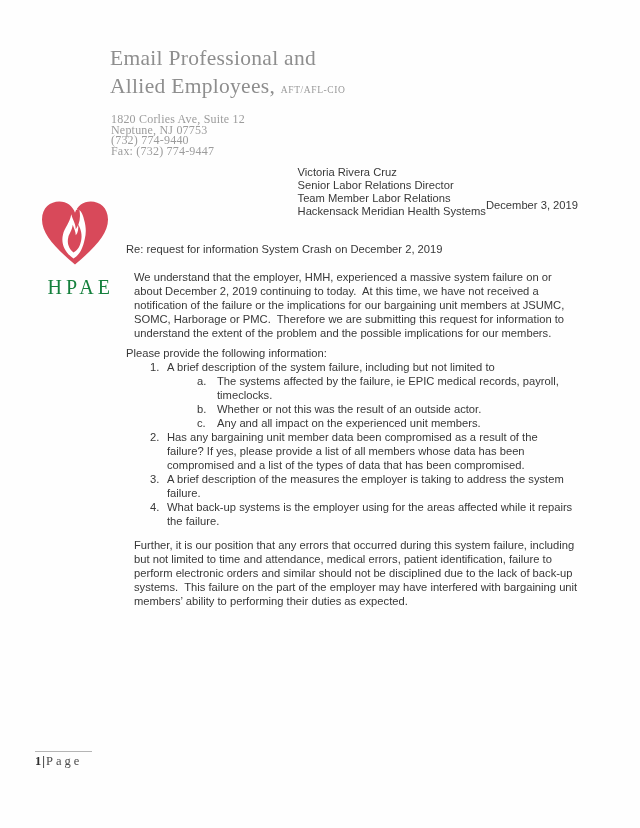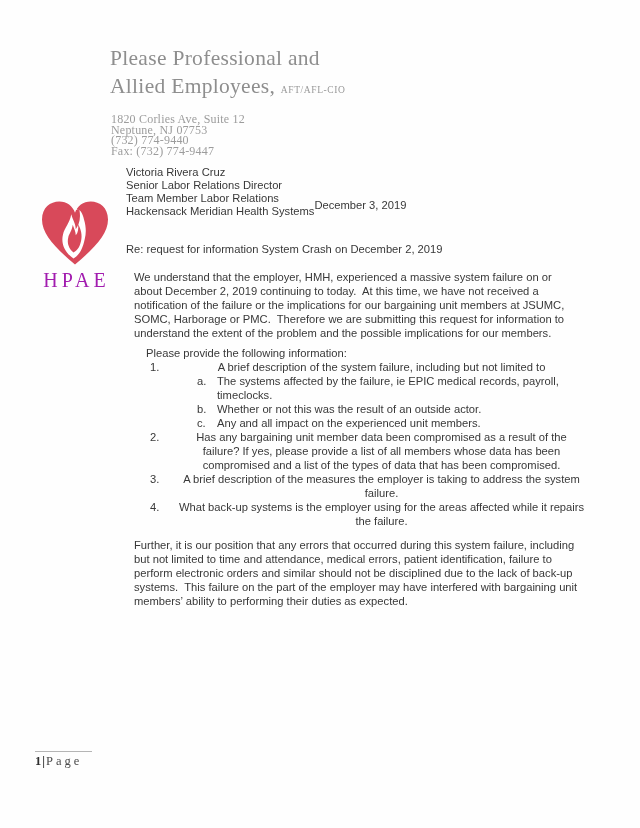--- a/index.html
+++ b/index.html
@@ -21,59 +21,59 @@
   .address {
     position:absolute; left:111px; top:114px;
     font-family:"Liberation Serif", serif; font-size:12px;
     line-height:10.7px; color:#9c9c9c; letter-spacing:0.2px;
   }
 
   
   .logo { position:absolute; left:36px; top:200px; width:78px; text-align:center; }
   .logo svg { display:block; margin:0 auto; }
   .logo-text {
-    margin-top:3px; font-family:"Liberation Serif", serif; font-size:20px;
-    letter-spacing:4px; color:#a21caf; padding-left:3px;
+    margin-top:10px; font-family:"Liberation Serif", serif; font-size:20px;
+    letter-spacing:4px; color:#15803d; padding-left:3px;text-align:right;
   }
 
   
   .content {
     position:absolute; left:126px; top:166px; width:470px;
     font-size:11.2px; line-height:14px;
   }
-  .head-row { display:flex; width:452px; justify-content:flex-start; align-items:flex-start; }
+  .head-row { display:flex; width:452px; justify-content:flex-end; align-items:flex-start; }
   .recipient div { line-height:13px; }
   .date { text-align:right; white-space:nowrap;margin-top:32px; }
   .subject { margin-top:24px; }
   .para { margin:14px 0 0 8px; white-space:pre-wrap; }
   .para2 { margin-top:10px; }
-  .list-intro { margin-top:6px;margin-left:20px; }
+  .list-intro { margin-top:6px; }
   .li { display:flex; }
   .num { flex:none; width:17px; margin-left:24px; }
   .txt { flex:1; }
-  .li-text { white-space:pre-wrap;text-align:center; }
+  .li-text { white-space:pre-wrap; }
   .subli { display:flex; }
   .num2 { flex:none; width:20px; margin-left:30px; }
   .txt2 { flex:1; white-space:pre-wrap; }
 
   
   .footer { position:absolute; left:35px; top:751px; }
   .footer-rule { width:57px; border-top:1px solid #b5b5b5; margin-bottom:2px; }
   .footer-text { font-family:"Liberation Serif", serif; font-size:12.5px; color:#424242; }
   .pnum { font-weight:bold; color:#2f2f2f; }
   .psep { font-weight:bold; margin:0 1px; color:#2f2f2f; }
   .plabel { letter-spacing:3px; color:#4a4a4a;margin-top:20px; }
 </style>
 </head>
 <body>
 
 <div class="page">
 
   <div class="letterhead-title">
-    <div>Please Professional and</div>
+    <div>Email Professional and</div>
     <div>
       <span>Allied Employees,</span>
       <span class="affiliation">AFT/AFL-CIO</span>
     </div>
   </div>
 
   <div class="address">
     <div>1820 Corlies Ave, Suite 12</div>
     <div>Neptune, NJ 07753</div>
     <div>(732) 774-9440</div>

